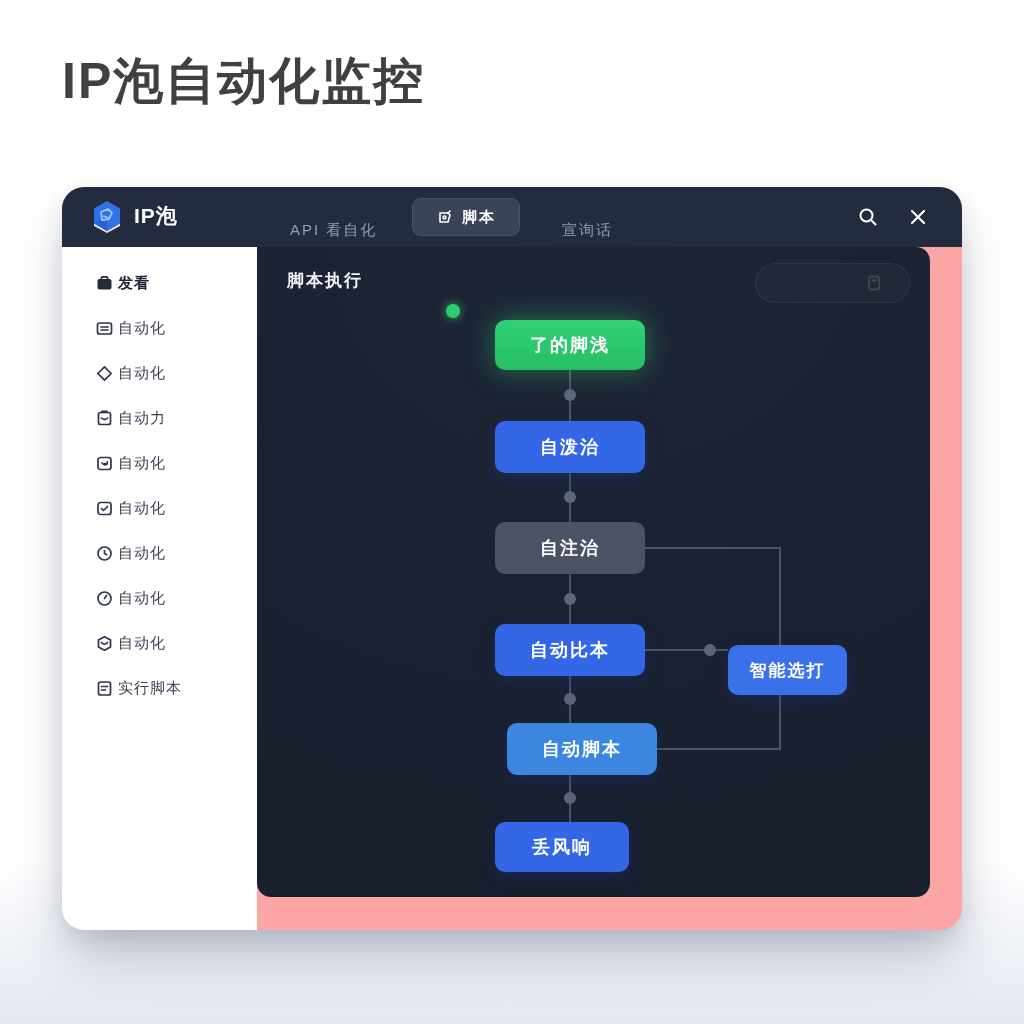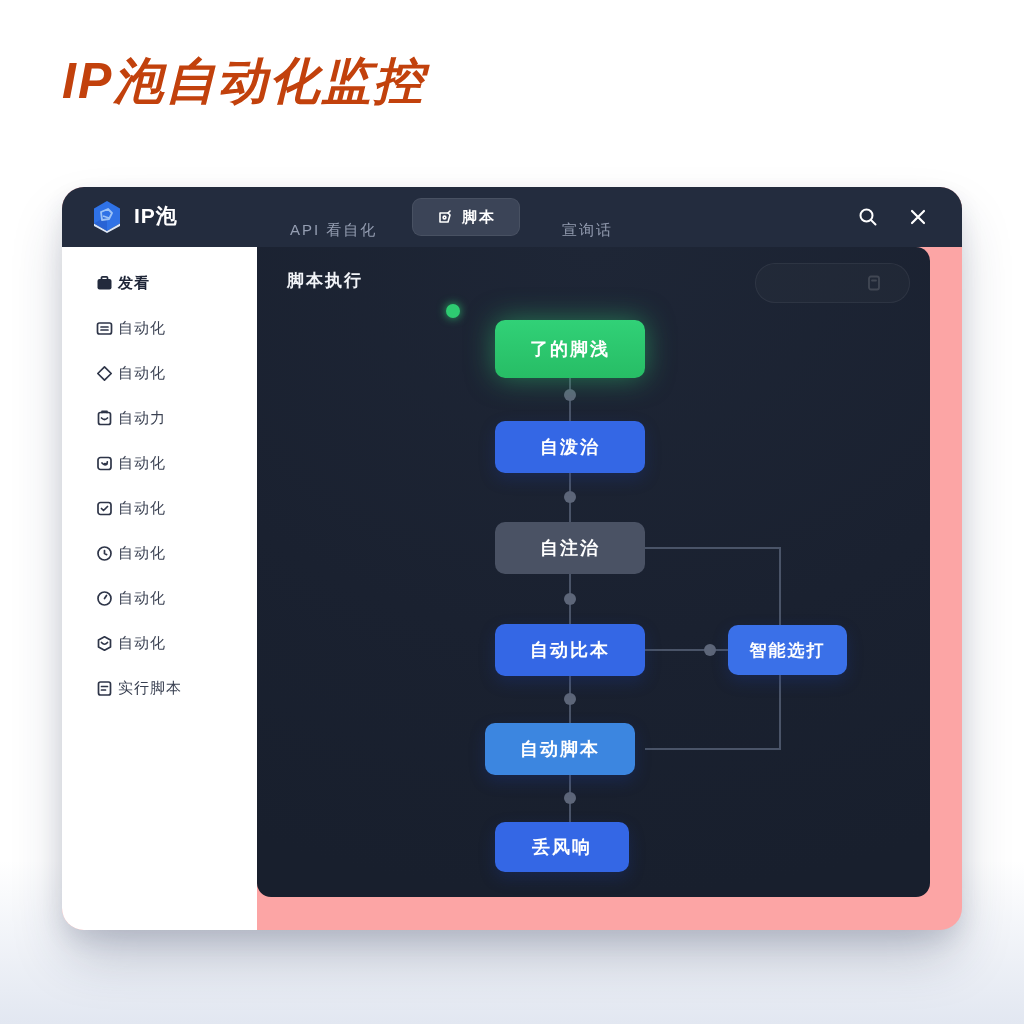--- a/index.html
+++ b/index.html
@@ -5,21 +5,21 @@
   * { margin:0; padding:0; box-sizing:border-box; }
   html,body { width:1024px; height:1024px; }
   body {
     position:relative;
     font-family:"Liberation Sans", sans-serif;
     background:linear-gradient(180deg,#ffffff 0%,#ffffff 84%,#e2e7f1 100%);
     overflow:hidden;
   }
   .page-title {
     position:absolute; left:62px; top:48px;
-    font-size:50px; font-weight:900; color:#c2410c; letter-spacing:2px;font-style:italic;
+    font-size:50px; font-weight:900; color:#404040; letter-spacing:2px;
   }
   .window {
     position:absolute; left:62px; top:187px; width:900px; height:743px;
     background:#fca5a5; border-radius:22px; overflow:hidden;
     box-shadow:0 30px 55px -8px rgba(35,48,80,.28), 0 10px 22px rgba(35,48,80,.10);
     text-align:center;
   }
   .win-header { position:absolute; top:0; left:0; right:0; height:60px; background:#232c3e; }
   .logo-wrap { position:absolute; left:28px; top:12px; display:flex; align-items:center; gap:10px; }
   .logo-text { color:#ffffff; font-size:21px; font-weight:800; letter-spacing:1px; }
@@ -247,28 +247,28 @@
     <div class="line" style="left:388px; top:501px; width:136px; height:2px;"></div>
     <div class="line" style="left:388px; top:402px; width:83px; height:2px;"></div>
 
     <div class="jdot" style="left:307px; top:142px;"></div>
     <div class="jdot" style="left:307px; top:244px;"></div>
     <div class="jdot" style="left:307px; top:346px;"></div>
     <div class="jdot" style="left:307px; top:446px;"></div>
     <div class="jdot" style="left:307px; top:545px;"></div>
     <div class="jdot" style="left:447px; top:397px;"></div>
 
-    <div class="node start" style="left:238px; top:73px; width:150px; height:58px;">了的脚浅</div>
+    <div class="node start" style="left:238px; top:73px; width:150px; height:50px;">了的脚浅</div>
 
     <div class="node blue" style="left:238px; top:174px; width:150px; height:52px;">自泼治</div>
 
     <div class="node gray" style="left:238px; top:275px; width:150px; height:52px;">自注治</div>
 
     <div class="node blue" style="left:238px; top:377px; width:150px; height:52px;">自动比本</div>
 
-    <div class="node side" style="left:471px; top:378px; width:119px; height:50px;">智能选打</div>
-
-    <div class="node light" style="left:228px; top:476px; width:150px; height:52px;">自动脚本</div>
+    <div class="node side" style="left:471px; top:398px; width:119px; height:50px;">智能选打</div>
+
+    <div class="node light" style="left:250px; top:476px; width:150px; height:52px;">自动脚本</div>
 
     <div class="node blue" style="left:238px; top:575px; width:134px; height:50px;">丢风响</div>
   </div>
 
 </div>
 
 </body></html>

